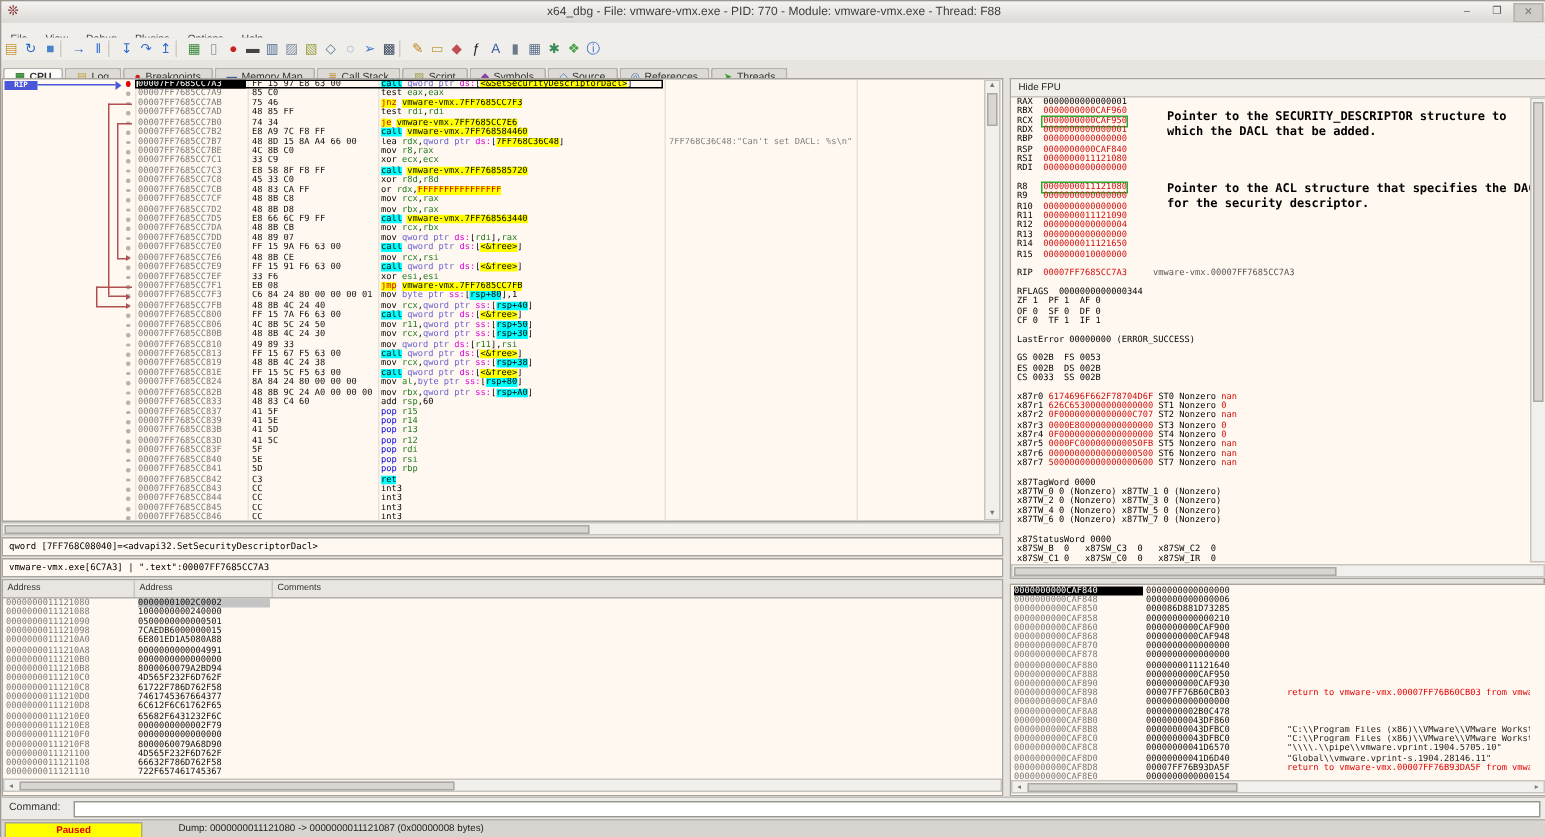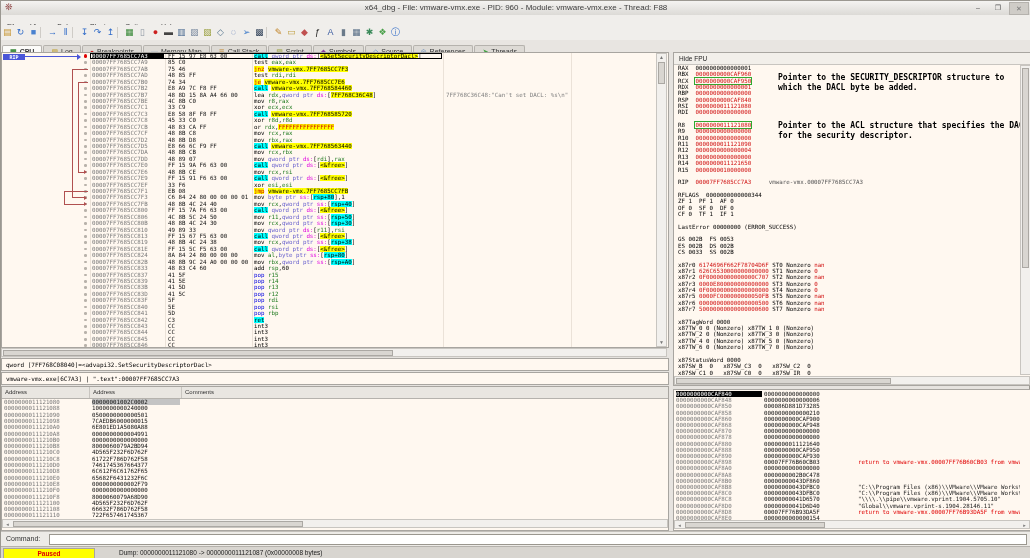--- a/index.html
+++ b/index.html
@@ -99,21 +99,21 @@
   #status-text{position:absolute;left:118px;top:1px;font-size:6.5px;line-height:10px;color:#222;}
   .splitter-v{position:absolute;left:668px;top:51px;width:4px;height:479px;background:#E6E3DF;}
 </style>
 </head>
 <body>
 
 <div id="win">
 
   <div id="titlebar">
     <span id="app-icon">❊</span>
-    <span id="title-text">x64_dbg - File: vmware-vmx.exe - PID: 960 - Module: vmware-vmx.exe - Thread: F88</span>
+    <span id="title-text">x64_dbg - File: vmware-vmx.exe - PID: 770 - Module: vmware-vmx.exe - Thread: F88</span>
     <span class="winbtn" id="btn-min">–</span>
     <span class="winbtn" id="btn-max">❐</span>
     <span class="winbtn" id="btn-close">✕</span>
   </div>
 
   <div id="menubar"><span class="menu-item">File</span><span class="menu-item">View</span><span class="menu-item">Debug</span><span class="menu-item">Plugins</span><span class="menu-item">Options</span><span class="menu-item">Help</span></div>
   <div id="toolbar"><span class="tb-icon" style="color: rgb(200, 152, 56);">▤</span><span class="tb-icon" style="color: rgb(46, 106, 200);">↻</span><span class="tb-icon" style="color: rgb(74, 130, 208);">■</span><span class="tb-sep"></span><span class="tb-icon" style="color: rgb(46, 106, 200);">→</span><span class="tb-icon" style="color: rgb(46, 106, 200);">‖</span><span class="tb-sep"></span><span class="tb-icon" style="color: rgb(46, 106, 200);">↧</span><span class="tb-icon" style="color: rgb(46, 106, 200);">↷</span><span class="tb-icon" style="color: rgb(46, 106, 200);">↥</span><span class="tb-sep"></span><span class="tb-icon" style="color: rgb(58, 138, 58);">▦</span><span class="tb-icon" style="color: rgb(138, 148, 160);">▯</span><span class="tb-icon" style="color: rgb(204, 32, 32);">●</span><span class="tb-icon" style="color: rgb(68, 68, 68);">▬</span><span class="tb-icon" style="color: rgb(74, 106, 146);">▥</span><span class="tb-icon" style="color: rgb(122, 138, 160);">▨</span><span class="tb-icon" style="color: rgb(154, 160, 64);">▧</span><span class="tb-icon" style="color: rgb(90, 122, 146);">◇</span><span class="tb-icon" style="color: rgb(74, 106, 176);">◌</span><span class="tb-icon" style="color: rgb(58, 120, 200);">➢</span><span class="tb-icon" style="color: rgb(58, 74, 96);">▩</span><span class="tb-sep"></span><span class="tb-icon" style="color: rgb(192, 128, 32);">✎</span><span class="tb-icon" style="color: rgb(192, 160, 64);">▭</span><span class="tb-icon" style="color: rgb(192, 80, 80);">◆</span><span class="tb-icon" style="color: rgb(32, 32, 32);">ƒ</span><span class="tb-icon" style="color: rgb(58, 90, 160);">A</span><span class="tb-icon" style="color: rgb(106, 122, 138);">▮</span><span class="tb-icon" style="color: rgb(90, 112, 136);">▦</span><span class="tb-icon" style="color: rgb(58, 138, 90);">✱</span><span class="tb-icon" style="color: rgb(74, 160, 74);">❖</span><span class="tb-icon" style="color: rgb(46, 106, 200);">ⓘ</span></div>
   <div id="tabbar"><span class="tab active"><span class="ti" style="color: rgb(58, 138, 58);">▦</span><span>CPU</span></span><span class="tab"><span class="ti" style="color: rgb(192, 160, 48);">▤</span><span>Log</span></span><span class="tab"><span class="ti" style="color: rgb(204, 32, 32);">●</span><span>Breakpoints</span></span><span class="tab"><span class="ti" style="color: rgb(58, 96, 160);">▬</span><span>Memory Map</span></span><span class="tab"><span class="ti" style="color: rgb(192, 136, 48);">≣</span><span>Call Stack</span></span><span class="tab"><span class="ti" style="color: rgb(154, 160, 64);">▨</span><span>Script</span></span><span class="tab"><span class="ti" style="color: rgb(138, 64, 160);">◆</span><span>Symbols</span></span><span class="tab"><span class="ti" style="color: rgb(64, 128, 192);">◇</span><span>Source</span></span><span class="tab"><span class="ti" style="color: rgb(64, 112, 176);">◎</span><span>References</span></span><span class="tab"><span class="ti" style="color: rgb(64, 160, 64);">➤</span><span>Threads</span></span></div>
 
   <div class="panel" id="disasm-panel">
@@ -571,21 +571,21 @@
           <div class="rline"><span>x87TagWord 0000</span></div>
           <div class="rline"><span>x87TW_0 0 (Nonzero) x87TW_1 0 (Nonzero)</span></div>
           <div class="rline"><span>x87TW_2 0 (Nonzero) x87TW_3 0 (Nonzero)</span></div>
           <div class="rline"><span>x87TW_4 0 (Nonzero) x87TW_5 0 (Nonzero)</span></div>
           <div class="rline"><span>x87TW_6 0 (Nonzero) x87TW_7 0 (Nonzero)</span></div>
           <div class="rline"></div>
           <div class="rline"><span>x87StatusWord 0000</span></div>
           <div class="rline"><span>x87SW_B  0   x87SW_C3  0   x87SW_C2  0</span></div>
           <div class="rline"><span>x87SW_C1 0   x87SW_C0  0   x87SW_IR  0</span></div>
         </div>
-      <div class="annotation" id="ann-1" style="left: 100px; top: 8px;">Pointer to the SECURITY_DESCRIPTOR structure to which the DACL byte be added.</div>
+      <div class="annotation" id="ann-1" style="left: 100px; top: 8px;">Pointer to the SECURITY_DESCRIPTOR structure to which the DACL that be added.</div>
       <div class="annotation" id="ann-2" style="left: 100px; top: 56px;">Pointer to the ACL structure that specifies the DACL for the security descriptor.</div>
     </div>
     <div class="vscroll" style="left:346px;top:12px;height:310px">
       <div class="thumb" style="left:1px;top:2px;width:7px;height:200px"></div>
     </div>
     <div class="hscroll" style="left:0;top:323px;width:356px">
       <div class="thumb" style="left:1px;top:1px;width:215px;height:6px"></div>
     </div>
   </div>
 

